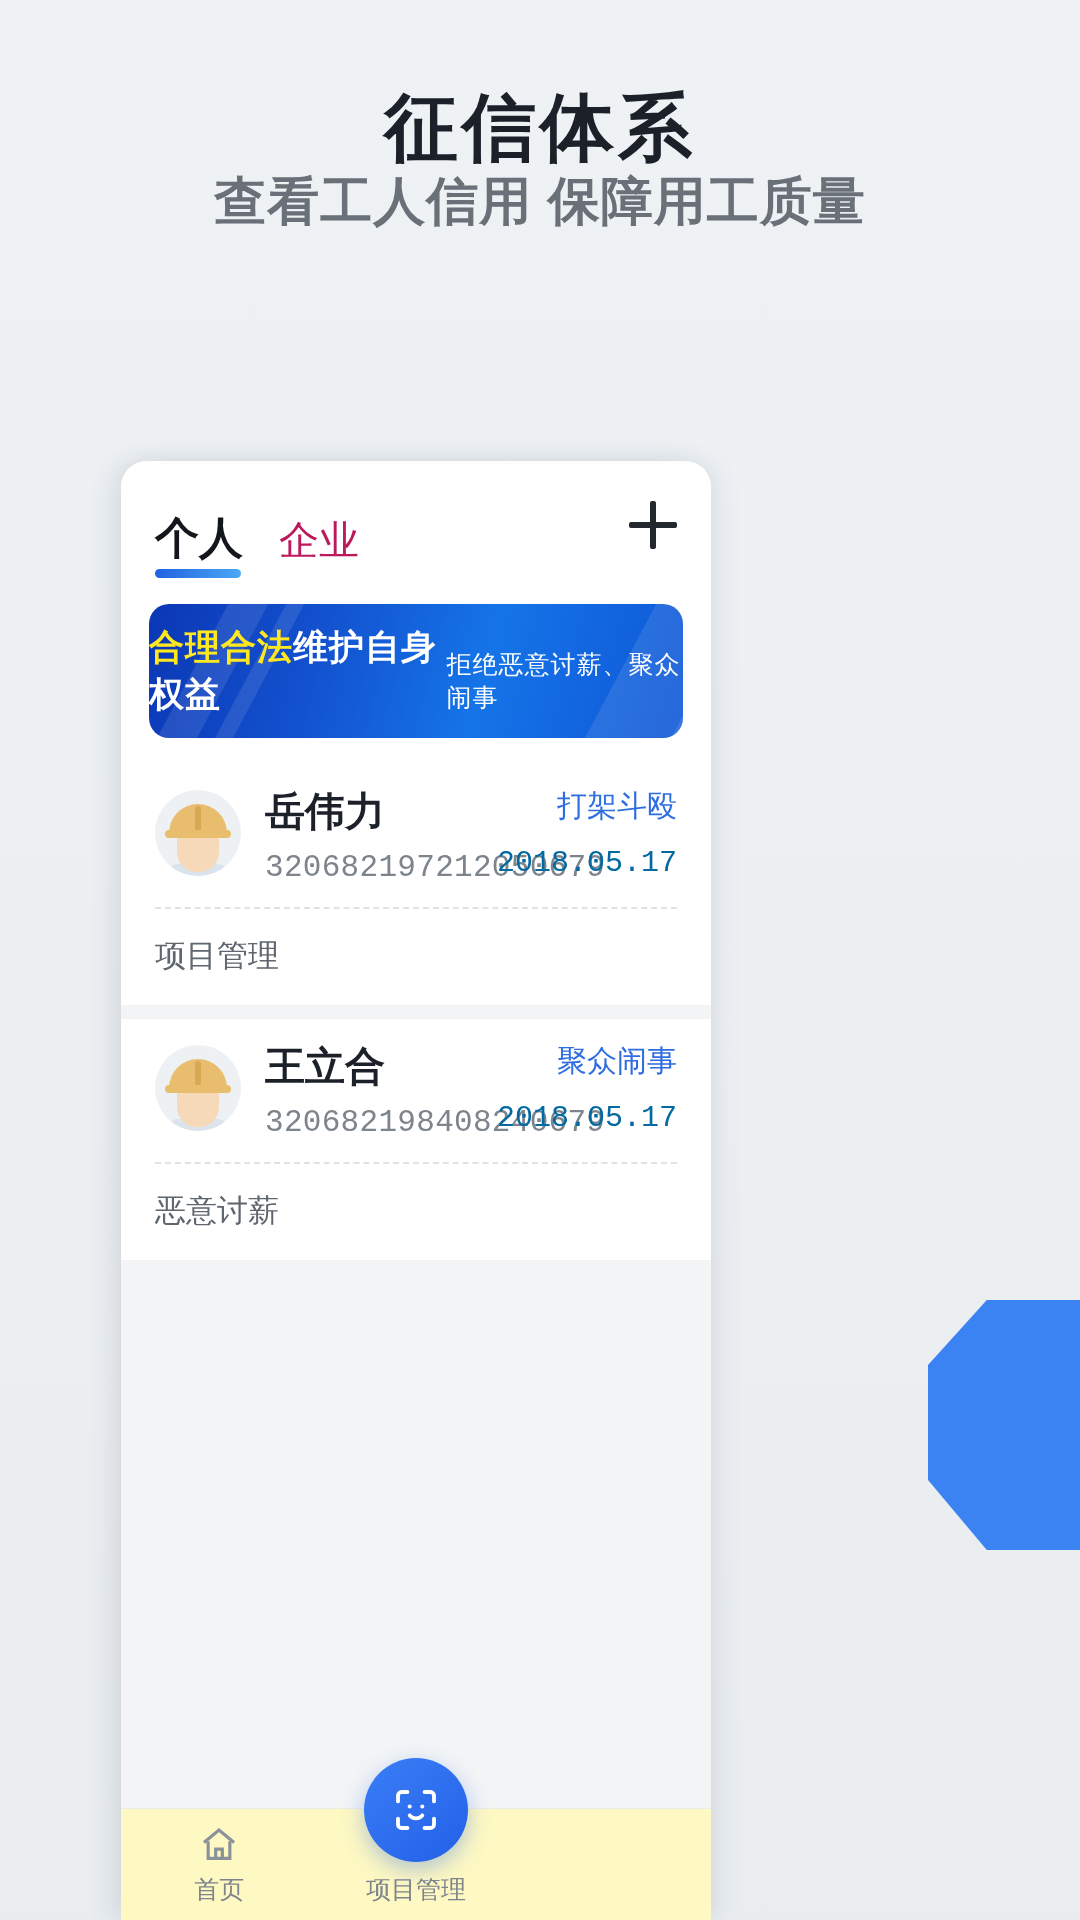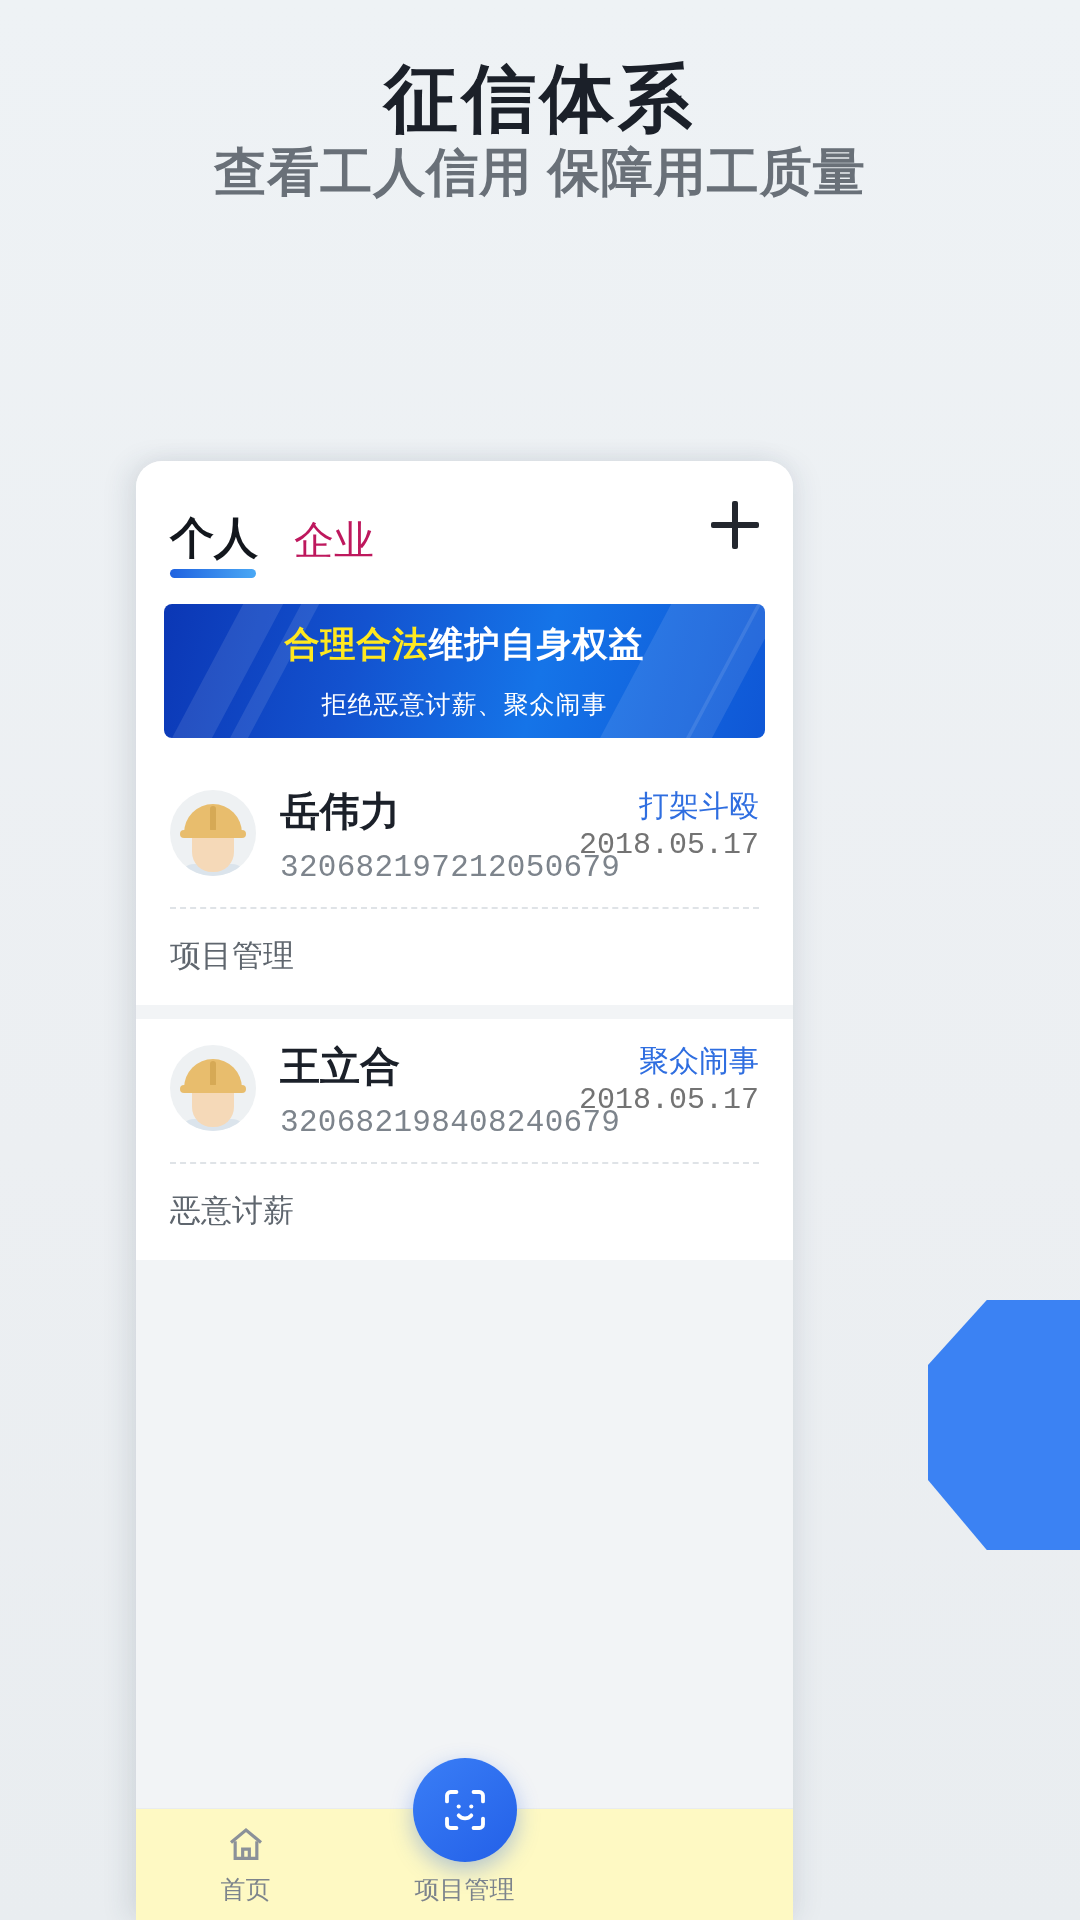--- a/index.html
+++ b/index.html
@@ -6,42 +6,42 @@
   html, body {
     width: 1080px; height: 1920px;
     background: #edf1f4;
     font-family: "Liberation Sans", "DejaVu Sans", sans-serif;
     overflow: hidden;
   }
   .page { position: relative; width: 1080px; height: 1920px;
           background: linear-gradient(180deg,#eef2f5 0%,#eceff2 60%,#e9edf0 100%); }
 
   
-  .hero { padding-top: 60px; text-align: center; }
+  .hero { padding-top: 89px; text-align: center; }
   .hero-title {
     font-size: 74px; font-weight: 700; color: #1b2029;
     letter-spacing: 4px; line-height: 1.05;
   }
   .hero-sub {
     font-size: 52px; color: #697078;
     letter-spacing: 1px; font-weight: 700;
   }
 
   
   .hex {
     position: absolute; right: -58px; top: 1300px;
     width: 210px; height: 250px; background: #3b82f3;
     clip-path: polygon(28% 0%, 100% 0%, 100% 100%, 28% 100%, 0% 72%, 0% 26%);
     border-radius: 26px 0 0 26px;
   }
 
   
   .phone {
-    position: absolute; left: 136px; top: 461px;
-    width: 657px; height: 1459px;
+    position: absolute; left: 121px; top: 461px;
+    width: 590px; height: 1459px;
     background: #f2f4f6;
     border-radius: 26px 26px 0 0;
     box-shadow: -10px 0 26px rgba(40,55,80,.10), 10px 0 26px rgba(40,55,80,.06);
     overflow: hidden;
   }
   .phone-inner { position: relative; width: 100%; height: 100%; }
 
   .top-card { background:#fff; padding: 0 0 26px 0; }
 
   
@@ -61,24 +61,24 @@
     width: 56px; height: 56px; cursor: pointer;
   }
   .plus-btn::before, .plus-btn::after {
     content:""; position:absolute; background:#23272e; border-radius:2px;
   }
   .plus-btn::before { left: 4px; right: 4px; top: 25px; height: 6px; }
   .plus-btn::after  { top: 4px; bottom: 4px; left: 25px; width: 6px; }
 
   
   .banner {
-    margin: 30px 28px 0 28px; height: 134px; border-radius: 8px;
+    margin: 30px 28px 0 28px; height: 134px; border-radius: 20px;
     background: linear-gradient(105deg,#0b37b5 0%,#1352cf 32%,#1574e8 62%,#0f57d6 100%);
     position: relative; overflow: hidden;
-    display: flex; flex-direction: column; align-items: center; justify-content: center; font-family: Liberation Mono, monospace;
+    display: flex; flex-direction: row; align-items: center; justify-content: center; font-family: Liberation Mono, monospace;
   }
   .banner .streak {
     position: absolute; background: rgba(255,255,255,.10);
     transform: skewX(-28deg);
   }
   .s1 { width: 40px; height: 260px; left: 42px;  top: -60px; }
   .s2 { width: 18px; height: 260px; left: 100px; top: -60px; background: rgba(255,255,255,.07); }
   .s3 { width: 90px; height: 300px; left: 470px; top: -80px; background: rgba(255,255,255,.08); }
   .s4 { width: 26px; height: 300px; left: 556px; top: -80px; background: rgba(255,255,255,.06); }
   .banner-l1 { font-size: 35px; font-weight: 700; color:#ffffff; z-index:2; letter-spacing:1px; }
@@ -102,21 +102,21 @@
   .av-body { position:absolute; left:10px; top:74px; width:66px; height:24px;
              background:#dbe4ec; border-radius: 14px 14px 0 0; }
   .av-ridge { position:absolute; left:40px; top:16px; width:6px; height:26px;
               background:#d6a955; border-radius:3px; }
 
   .rec-txt { flex: 1; margin-left: 24px; min-width: 0; }
   .rec-name { font-size: 40px; color:#1b2029; font-weight: 600; line-height: 1.25; }
   .rec-id { font-size: 31px; color:#7d848c; margin-top: 10px; letter-spacing:.3px; }
   .rec-right { text-align: right; flex:none; margin-left: 12px; }
   .rec-tag { font-size: 30px; color:#2f6ee0; line-height:1.25; }
-  .rec-date { font-size: 30px; color:#737373; }
+  .rec-date { font-size: 30px; color:#0369a1; margin-top: 18px; }
 
   .rec-sep { border-top: 2px dashed #dfe3e7; }
   .rec-note { font-size: 31px; color:#5f666e; padding: 26px 0 28px 0; }
 
   
   .nav {
     position:absolute; left:0; right:0; bottom:0; height: 112px;
     background:#fef9c3; border-top: 1px solid #e9ecef;
     display:flex; align-items:flex-start; padding-top: 14px;
   }

